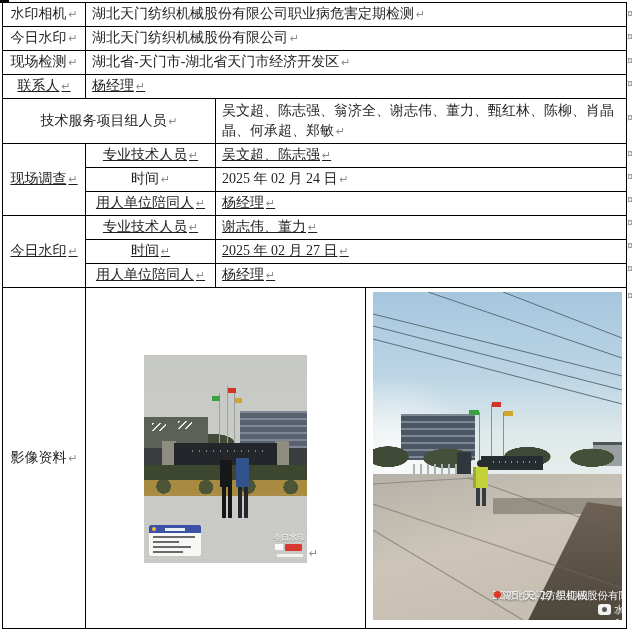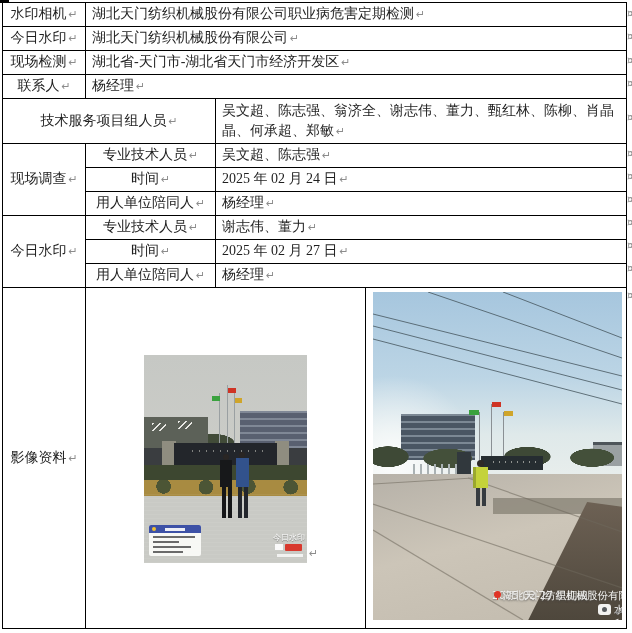--- a/index.html
+++ b/index.html
@@ -8,21 +8,21 @@
     position:relative; width:632px; height:633px; background:#fff;
     font-family:"Liberation Serif","DejaVu Serif",serif; color:#1f1f1f; overflow:hidden;
   }
   .artifact { position:absolute; left:0; top:0; width:9px; height:3px; background:#000; }
 
   table.doc { position:absolute; left:2px; top:2px; width:624px; border-collapse:collapse; table-layout:fixed; }
   table.doc td { border:1px solid #000; font-size:14px; line-height:20px; padding:1px 6px; vertical-align:middle; overflow:hidden; }
   td.lab { text-align:center; padding:1px 2px; }
   td.val { text-align:left; }
   td.team-val { padding-right:36px; line-height:21px; }
-  .h24 { height:24px; } .h23 { height:23px; } .h45 { height:45px; } .h342 { height:341px; }
+  .h24 { height:24px; } .h23 { height:23px;text-decoration:underline; } .h45 { height:45px; } .h342 { height:341px; }
 
   .pilcrow { color:#8c8c8c; font-size:11px; font-family:"DejaVu Sans",sans-serif; margin-left:2px; }
   .marker { position:absolute; left:627px; color:#8c8c8c; font-size:10px; font-family:"DejaVu Sans",sans-serif; }
   .loose-pilcrow { position:absolute; color:#8c8c8c; font-size:11px; font-family:"DejaVu Sans",sans-serif; }
 
   
   .photo { position:absolute; overflow:hidden;padding-left:46px; }
   .photo * { position:absolute; }
   #photo1 { left:144px; top:355px; width:163px; height:208px; background:#c9cac5; }
   #photo2 { left:373px; top:292px; width:249px; height:328px; }

